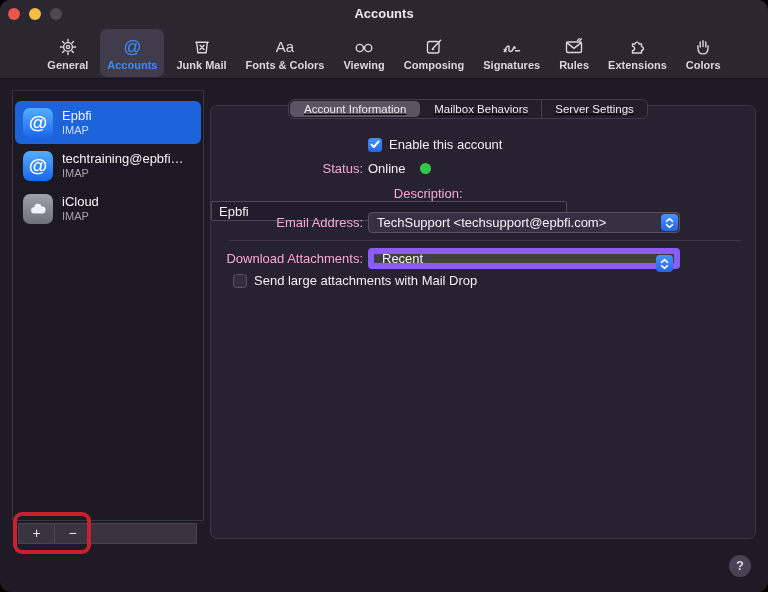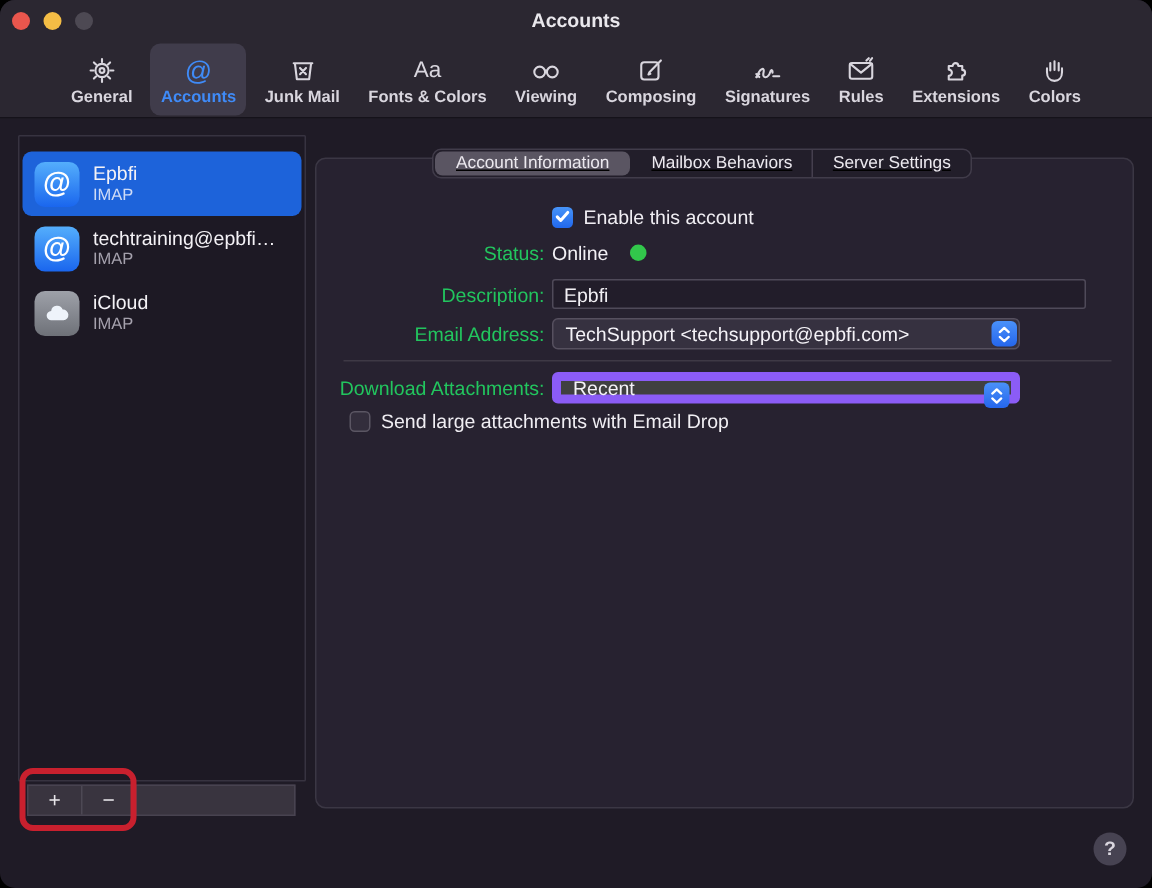--- a/index.html
+++ b/index.html
@@ -56,21 +56,21 @@
 
   .tabs{position:absolute;left:288px;top:99px;height:20px;display:flex;background:#221e2a;
     border:1px solid #413c4a;border-radius:6px;z-index:5;box-sizing:border-box;text-decoration:underline;}
   .tab{padding:0 13px;font-size:11.5px;line-height:18px;color:#ece9ef;border-right:1px solid #453f4e;
     white-space:nowrap;cursor:default;}
   .tab:last-child{border-right:none;}
   .tab.selected{background:#5a5562;border-radius:5px;margin:1px;line-height:16px;border-right:none;padding:0 14px;}
 
   
   .frow{position:absolute;display:flex;align-items:center;}
-  .flabel{width:152px;text-align:right;font-size:13px;color:#22c55e;flex:none;padding-right:5px;}
+  .flabel{width:152px;text-align:right;font-size:13px;color:#f9a8d4;flex:none;padding-right:5px;}
   .fvalue{font-size:13px;color:#f2f0f5;}
 
   .cb{width:14px;height:14px;border-radius:3.5px;box-sizing:border-box;display:flex;
     align-items:center;justify-content:center;flex:none;}
   .cb.checked{background:linear-gradient(180deg,#4794f8,#2168ee);}
   .cb.unchecked{background:#332e3c;border:1px solid #5b5663;}
   .cb svg{stroke:#fff;fill:none;stroke-width:2;stroke-linecap:round;stroke-linejoin:round;}
   .cb-label{font-size:13px;color:#f0eef3;margin-left:7px;}
 
   .dot{width:11px;height:11px;border-radius:50%;background:#32c74b;margin-left:14px;}
@@ -239,21 +239,21 @@
       </div>
       <span class="cb-label">Enable this account</span>
     </div>
 
     <div class="frow" style="top:55px;left:0;">
       <span class="flabel">Status:</span>
       <span class="fvalue">Online</span>
       <span class="dot"></span>
     </div>
 
-    <div class="frow" style="top:80px;left:0;">
+    <div class="frow" style="top:80px;left:0;flex-direction:column;">
       <span class="flabel">Description:</span>
       <input class="textfield" type="text" value="Epbfi" style="">
     </div>
 
     <div class="frow" style="top:106px;left:0;">
       <span class="flabel">Email Address:</span>
       <div class="popup dark">
         <span class="ptext">TechSupport &lt;techsupport@epbfi.com&gt;</span>
         <span class="stepper">
           <svg width="11" height="12" viewBox="0 0 11 12">
@@ -274,21 +274,21 @@
           <svg width="11" height="12" viewBox="0 0 11 12">
               <polyline points="2.5,4.4 5.5,1.6 8.5,4.4"></polyline>
               <polyline points="2.5,7.6 5.5,10.4 8.5,7.6"></polyline>
             </svg>
         </span>
       </div>
     </div>
 
     <div class="frow" style="top:167px;left:22px;">
       <div class="cb unchecked"></div>
-      <span class="cb-label">Send large attachments with Email Drop</span>
+      <span class="cb-label">Send large attachments with Mail Drop</span>
     </div>
 
   </div>
 
   <div class="tabs">
     <div class="tab selected">Account Information</div>
     <div class="tab">Mailbox Behaviors</div>
     <div class="tab">Server Settings</div>
   </div>
 

